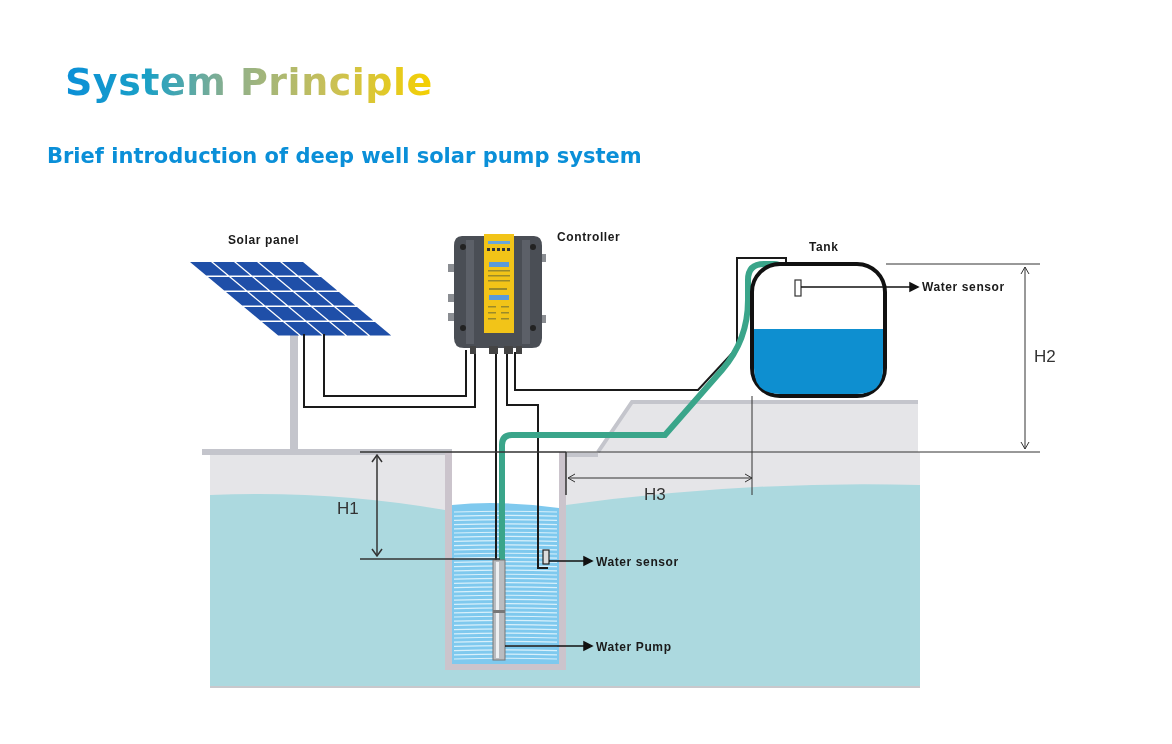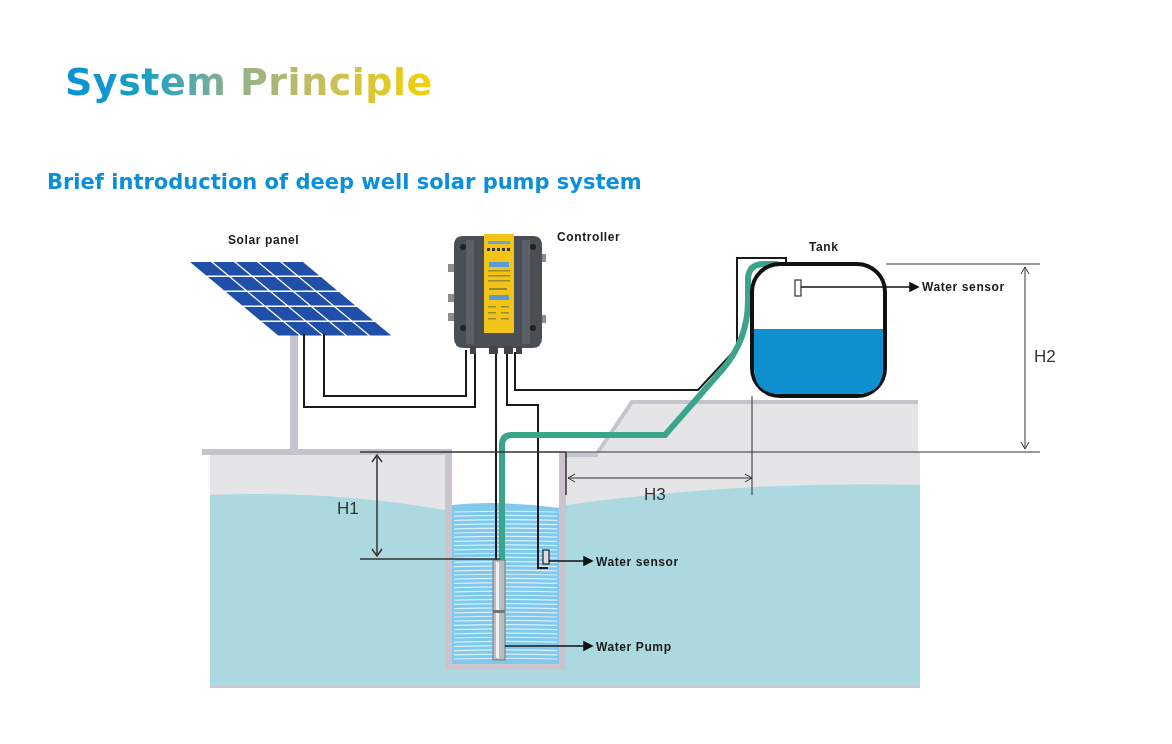--- a/index.html
+++ b/index.html
@@ -4,21 +4,21 @@
 <style>
   html, body { margin:0; padding:0; background:#ffffff; }
   body { width:1172px; height:744px; position:relative; overflow:hidden; font-family:"Liberation Sans", sans-serif; }
   .title {
     position:absolute; left:57px; top:52px; margin:8px;
     font-family:"DejaVu Sans", sans-serif; font-weight:bold; font-size:38px; letter-spacing:0.5px;
     background: linear-gradient(90deg, #0a8fd8 0%, #1aa0c6 22%, #8fb08c 45%, #c9c057 72%, #f5d000 100%);
     -webkit-background-clip:text; background-clip:text; color:transparent;
   }
   .subtitle {
-    position:absolute; left:47px; top:170px; margin:0;
+    position:absolute; left:47px; top:144px; margin:0;
     font-family:"DejaVu Sans", sans-serif; font-weight:bold; font-size:21px; color:#0a8fd8;
   }
   svg.diagram { position:absolute; left:0; top:0; }
   .lbl { font-family:"Liberation Sans", sans-serif; font-weight:bold; font-size:12px; fill:#1a1a1a; letter-spacing:0.6px; }
   .dim { font-family:"Liberation Sans", sans-serif; font-size:17px; fill:#333; }
 </style>
 </head>
 <body>
 
 <h1 class="title">System Principle</h1>

